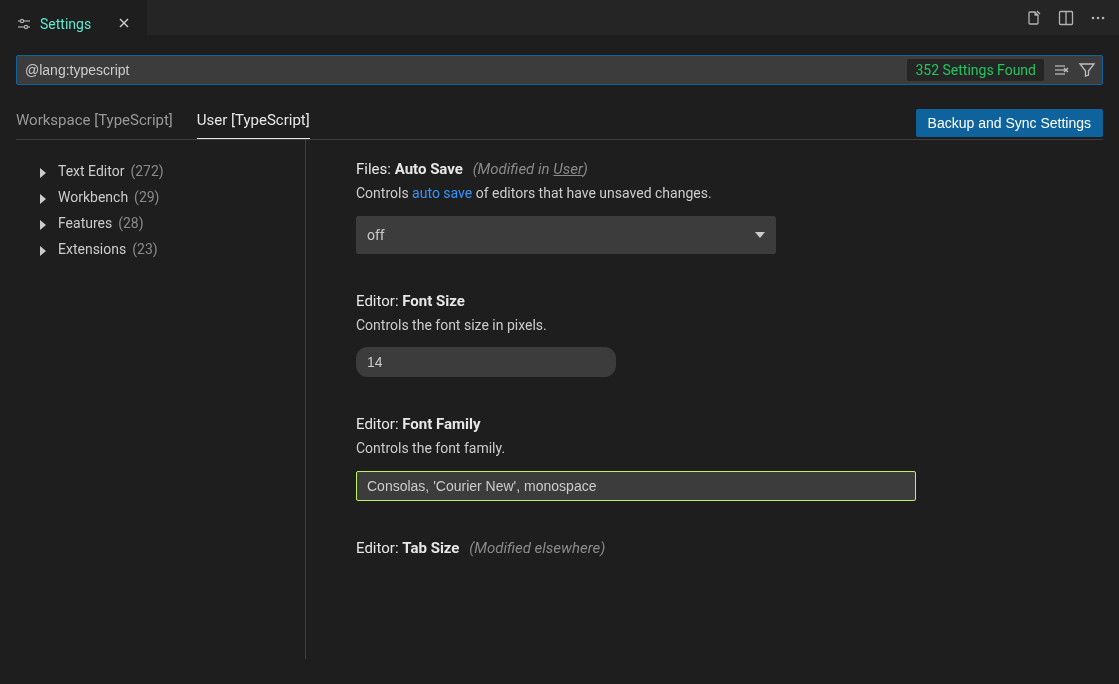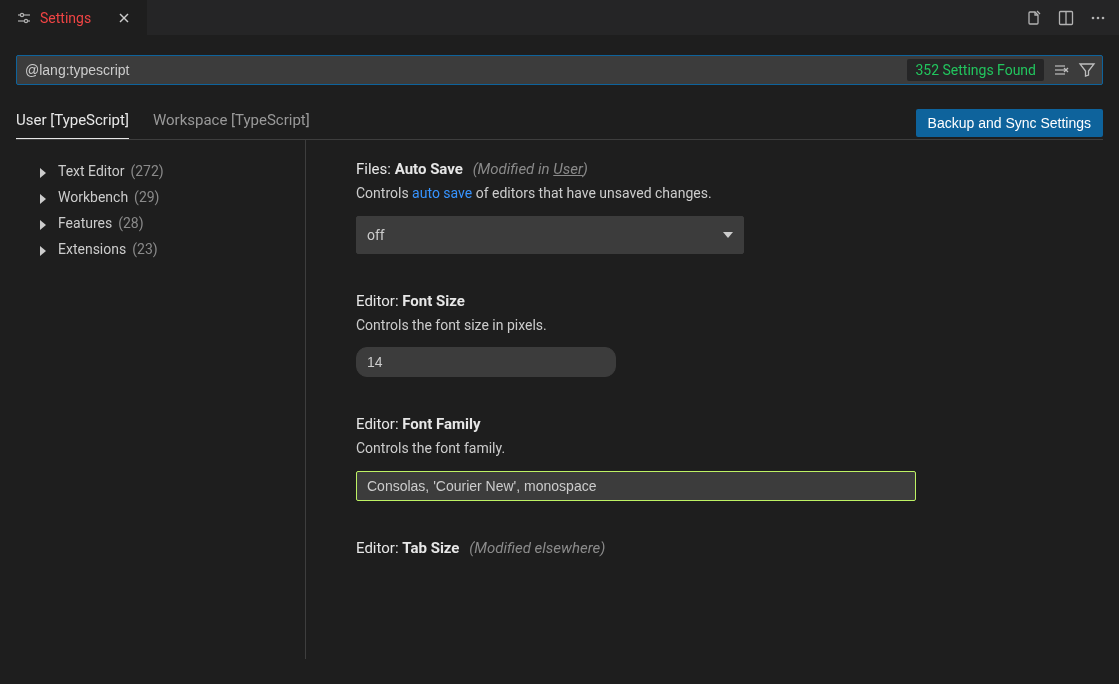--- a/index.html
+++ b/index.html
@@ -15,26 +15,26 @@
   .tab-bar {
     height: 35px;
     background: #252526;
     display: flex;
     align-items: center;
     justify-content: space-between;
   }
   .tab-bar-left { display: flex; align-items: center; height: 100%; }
   .tab {
     display: flex;
-    align-items: center;
+    align-items: flex-start;
     gap: 8px;
     padding: 16px 16px;
     height: 100%;
     background: #1e1e1e;
-    color: #ef4444;
+    color: #5eead4;
   }
   .tab .codicon-settings-gear { opacity: .85; }
   .tab-close {
     margin-left: 18px;
     color: #cccccc;
     font-size: 14px;
     cursor: pointer;
   }
   .tab-bar-right {
     display: flex;
@@ -161,21 +161,21 @@
   .setting-header .mod .u { text-decoration: underline; }
   .setting-desc {
     color: #cccccc;
     font-size: 14px;
     margin-bottom: 12px;
     line-height: 1.4;
   }
   .setting-desc .link { color: #3794ff; cursor: pointer; }
 
   .dropdown {
-    width: 388px;
+    width: 420px;
     background: #3c3c3c;
     color: #cccccc;
     border: 1px solid #3c3c3c;
     border-radius: 2px;
     height: 30px;
     padding: 18px 10px;
     font-size: 14px;
     display: flex;
     align-items: center;
     justify-content: space-between;
@@ -276,22 +276,22 @@
       <span class="inline-icon">
         <svg width="18" height="18" viewBox="0 0 18 18" fill="none" stroke="#cccccc" stroke-width="1.3">
           <path d="M2 3h14l-5.5 7v4l-3 1v-5L2 3z"></path>
         </svg>
       </span>
     </div>
   </div>
 
   <div class="header-row">
     <div class="scope-tabs">
+      <div class="scope-tab">Workspace [TypeScript]</div>
       <div class="scope-tab active">User [TypeScript]</div>
-      <div class="scope-tab">Workspace [TypeScript]</div>
     </div>
     <button class="backup-btn">Backup and Sync Settings</button>
   </div>
   <div class="divider"></div>
 
   <div class="content-row">
 
     <div class="toc">
       <div class="toc-item expandable">
         <span>Text Editor</span>

